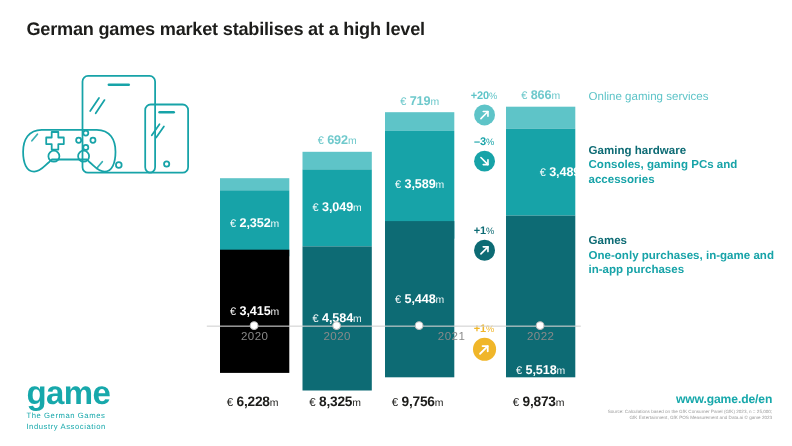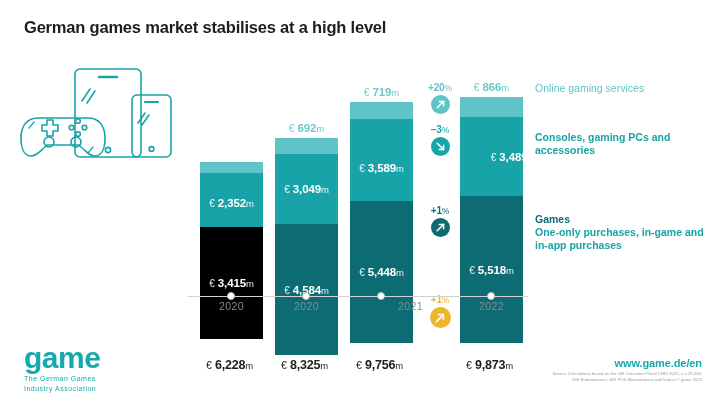--- a/index.html
+++ b/index.html
@@ -319,21 +319,21 @@
       <span class="cur">€</span>
       <span>866</span><span class="unit">m</span>
     </div>
     <div class="bar-seg" style="top:37px; height:20px; background:#5ec4c8;"></div>
     <div class="bar-seg" style="top:57px; height:79px; background:#17a3a8;padding-left:43px;">
       <span class="seg-label">
         <span class="cur">€</span>
         <span>3,489</span><span class="unit">m</span>
       </span>
     </div>
-    <div class="bar-seg" style="top:136px; height:147px; background:#0d6b74;">
+    <div class="bar-seg" style="top:136px; height:147px; background:#0d6b74;align-items:flex-end;">
       <span class="seg-label">
         <span class="cur">€</span>
         <span>5,518</span><span class="unit">m</span>
       </span>
     </div>
   </div>
 
   <div class="delta" style="left:418px; top:82px;">
     <span class="delta-val" style="color:#5ec4c8;">
       <span>+20</span><span class="pct">%</span>
@@ -409,20 +409,21 @@
   <div class="axis-total" style="left:458px;">
     <span class="cur">€</span>
     <span>9,873</span><span class="unit">m</span>
   </div>
 
   <div class="legend-item" style="top:82px;">
     <div class="legend-title" style="color:#5ec4c8; font-weight:normal;">Online gaming services</div>
   </div>
 
   <div class="legend-item" style="top:131px;">
+    <div class="legend-title" style="color:#0d6b74;">Gaming hardware</div>
     <div class="legend-sub" style="color:#17a3a8;">Consoles, gaming PCs and accessories</div>
   </div>
 
   <div class="legend-item" style="top:213px;">
     <div class="legend-title" style="color:#0d6b74;">Games</div>
     <div class="legend-sub" style="color:#17a3a8;">One-only purchases, in-game and in-app purchases</div>
   </div>
 
 </div>
 

